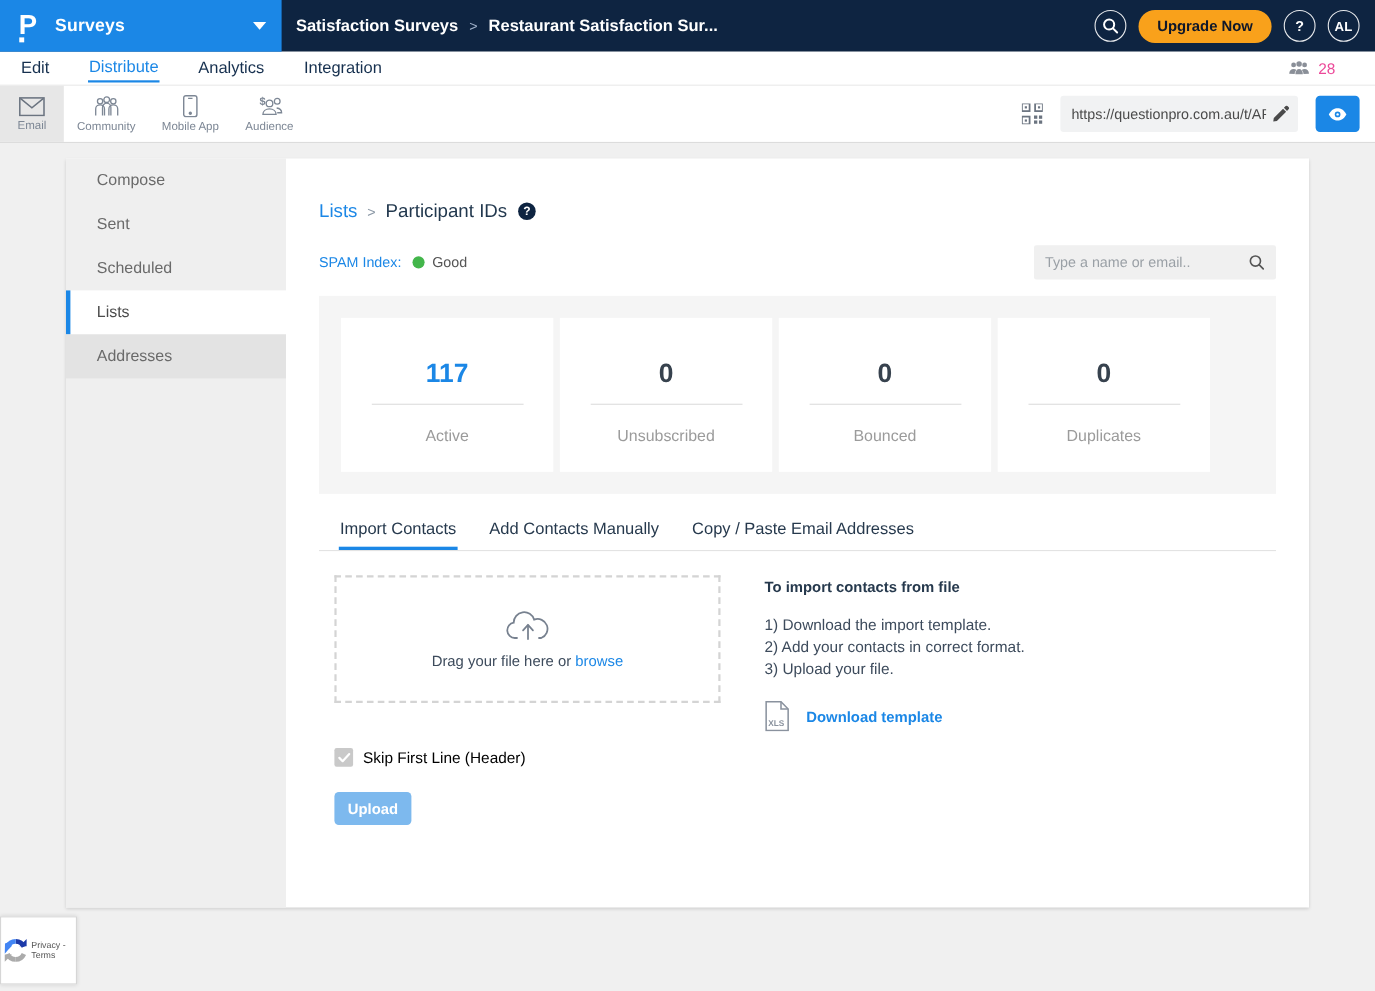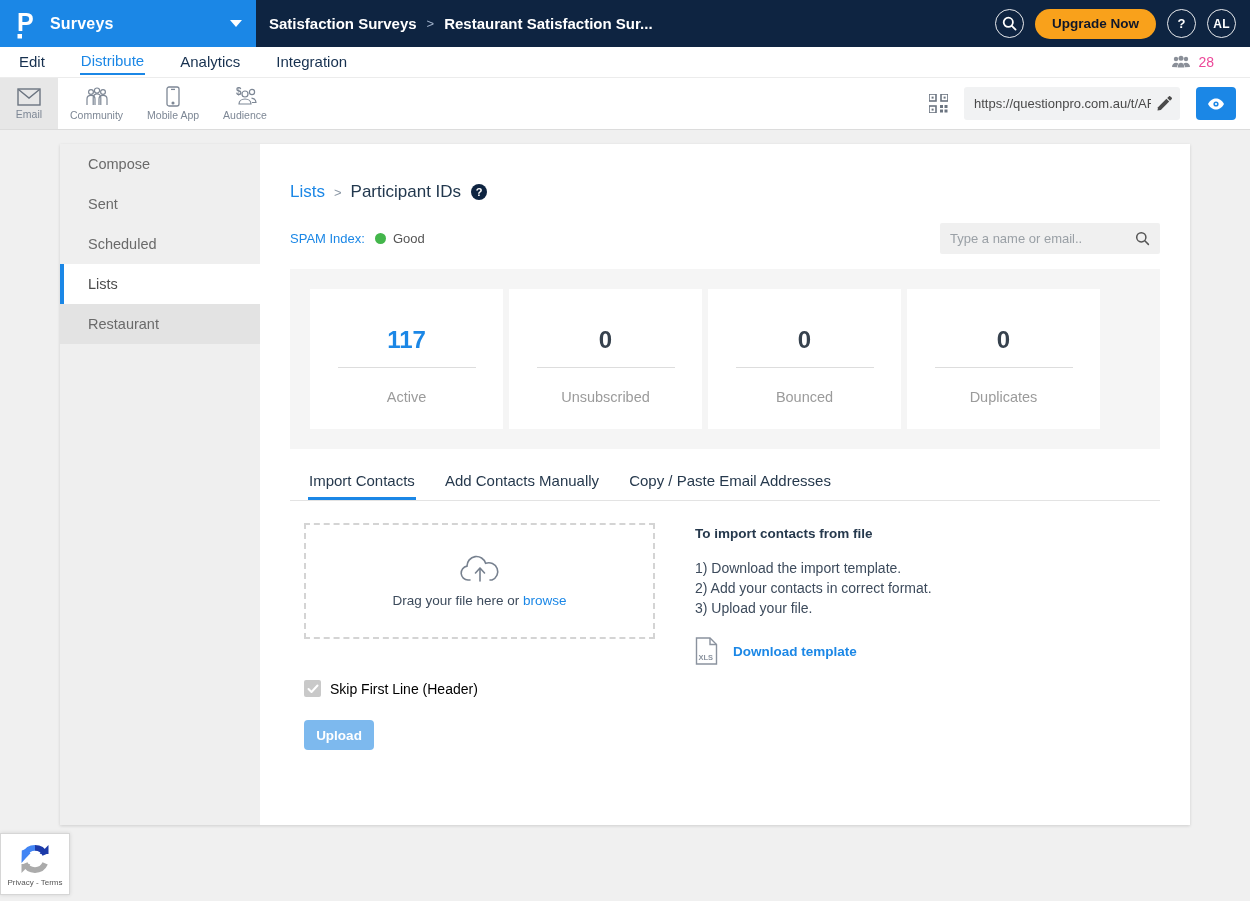--- a/index.html
+++ b/index.html
@@ -80,21 +80,21 @@
   .download-row { margin-top:19px; display:flex; align-items:center; gap:15px; }
   .download-link { font-size:13.5px; font-weight:bold; color:#1B87E6; cursor:pointer; }
 
   .checkbox-row { margin-top:15px; padding-left:14px; display:flex; align-items:center; gap:9px; }
   .checkbox-box { width:17px; height:17px; background:#c9c9c9; border-radius:2px; display:grid; place-items:center; }
   .checkbox-label { font-size:14px; color:#000000; }
 
   .upload-btn { margin:23px 0 0 14px; width:70px; height:30px; border:none; border-radius:4px; background:#7db9ee; color:#fff; font-size:13.5px; font-weight:600; font-family:inherit; }
 
   
-  .recaptcha { position:absolute; left:0; bottom:6px; width:70px; height:62px; background:#fff; border:1px solid #d6d6d6; box-shadow:0 0 4px rgba(0,0,0,.12); display:flex; flex-direction:column; align-items:center; justify-content:center; gap:1px; }
+  .recaptcha { position:absolute; left:0; bottom:6px; width:70px; height:62px; background:#fff; border:1px solid #d6d6d6; box-shadow:0 0 4px rgba(0,0,0,.12); display:flex; flex-direction:row; align-items:center; justify-content:center; gap:1px; }
   .recaptcha-caption { font-size:8px; color:#555; }
 
   svg { display:block; }
 </style>
 </head>
 <body>
 
 <div class="topbar">
   <div class="logo-area">
     <svg class="logo-mark" viewBox="0 0 26 32">
@@ -212,21 +212,21 @@
     </button>
   </div>
 </div>
 
 <div class="page">
   <div class="sidebar">
     <div class="side-item">Compose</div>
     <div class="side-item">Sent</div>
     <div class="side-item">Scheduled</div>
     <div class="side-item active">Lists</div>
-    <div class="side-item shaded">Restaurant</div>
+    <div class="side-item shaded">Addresses</div>
   </div>
 
   <div class="main">
     <div class="main-breadcrumb">
       <span class="mb-link">Lists</span>
       <span class="mb-sep">&gt;</span>
       <span class="mb-current">Participant IDs</span>
       <span class="help-badge">?</span>
     </div>
 

